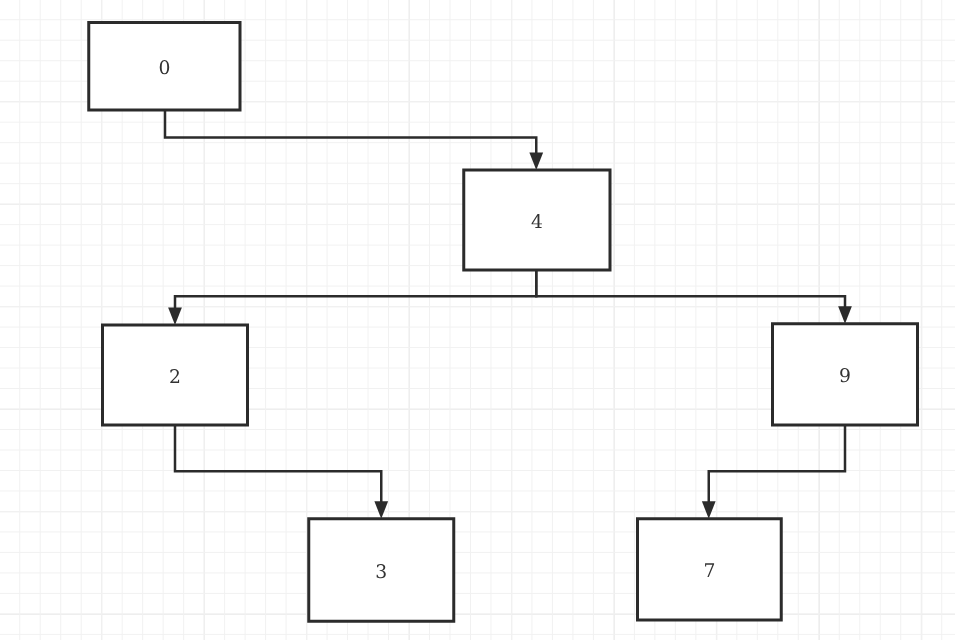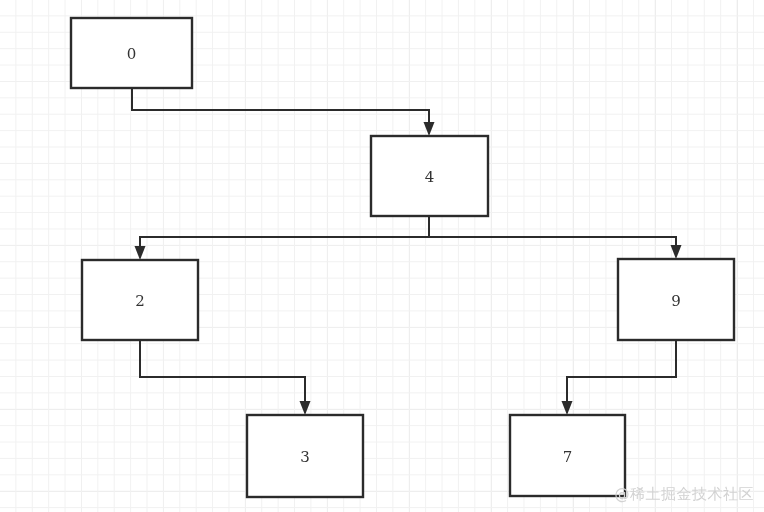--- a/index.html
+++ b/index.html
@@ -119,15 +119,14 @@
           <rect x="247" y="415" width="116" height="82" class="node-box"></rect>
           <text x="305" y="457" class="node-label">3</text>
         </g>
         <g>
           <rect x="510" y="415" width="115" height="81" class="node-box"></rect>
           <text x="567.5" y="456.5" class="node-label">7</text>
         </g>
       </g>
   </svg>
 
-  <div class="watermark">@稀土掘金技术社区</div>
 
 </div>
 
 </body></html>

